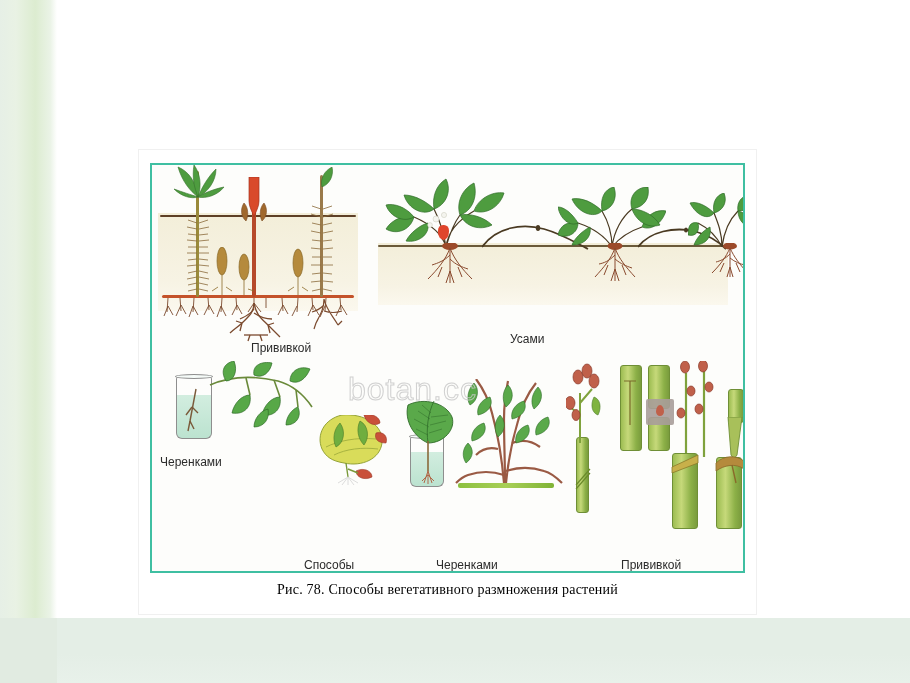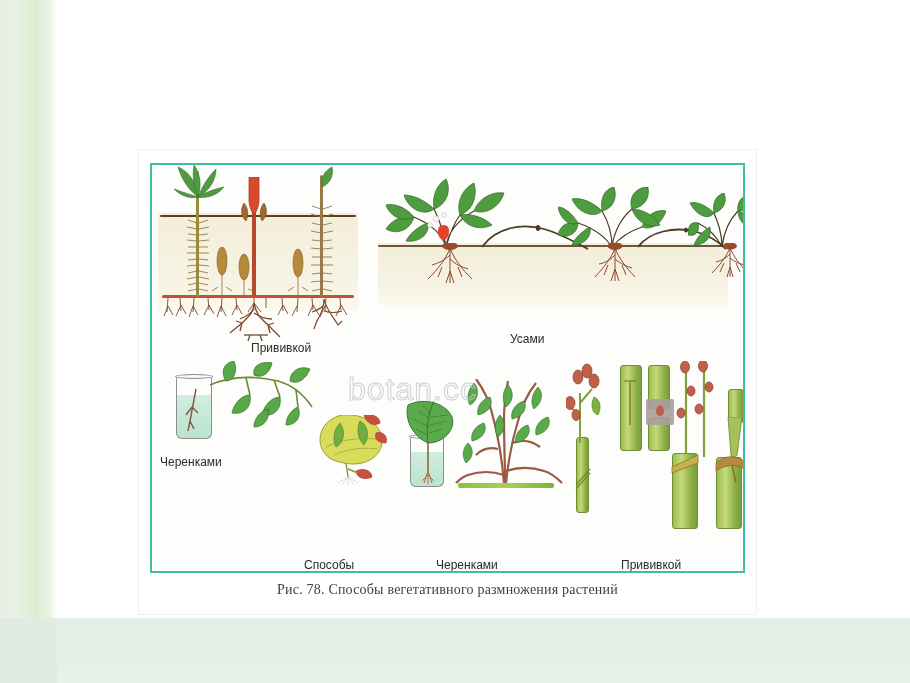--- a/index.html
+++ b/index.html
@@ -66,21 +66,21 @@
     background: #fdfdfb;
     overflow: hidden;
   }
   .caption {
     position: absolute;
     left: 0; top: 432px;
     width: 617px;
     text-align: center;
     font-family: "Liberation Serif", serif;
     font-size: 14px;
-    color: #404040;
+    color: #000000;
     letter-spacing: 0.2px;
   }
   
   .watermark {
     position: absolute;
     left: 196px; top: 206px;
     width: 200px;
     font-size: 32px;
     color: rgba(255,255,255,0.0);
     -webkit-text-stroke: 1px rgba(200,200,200,0.85);

